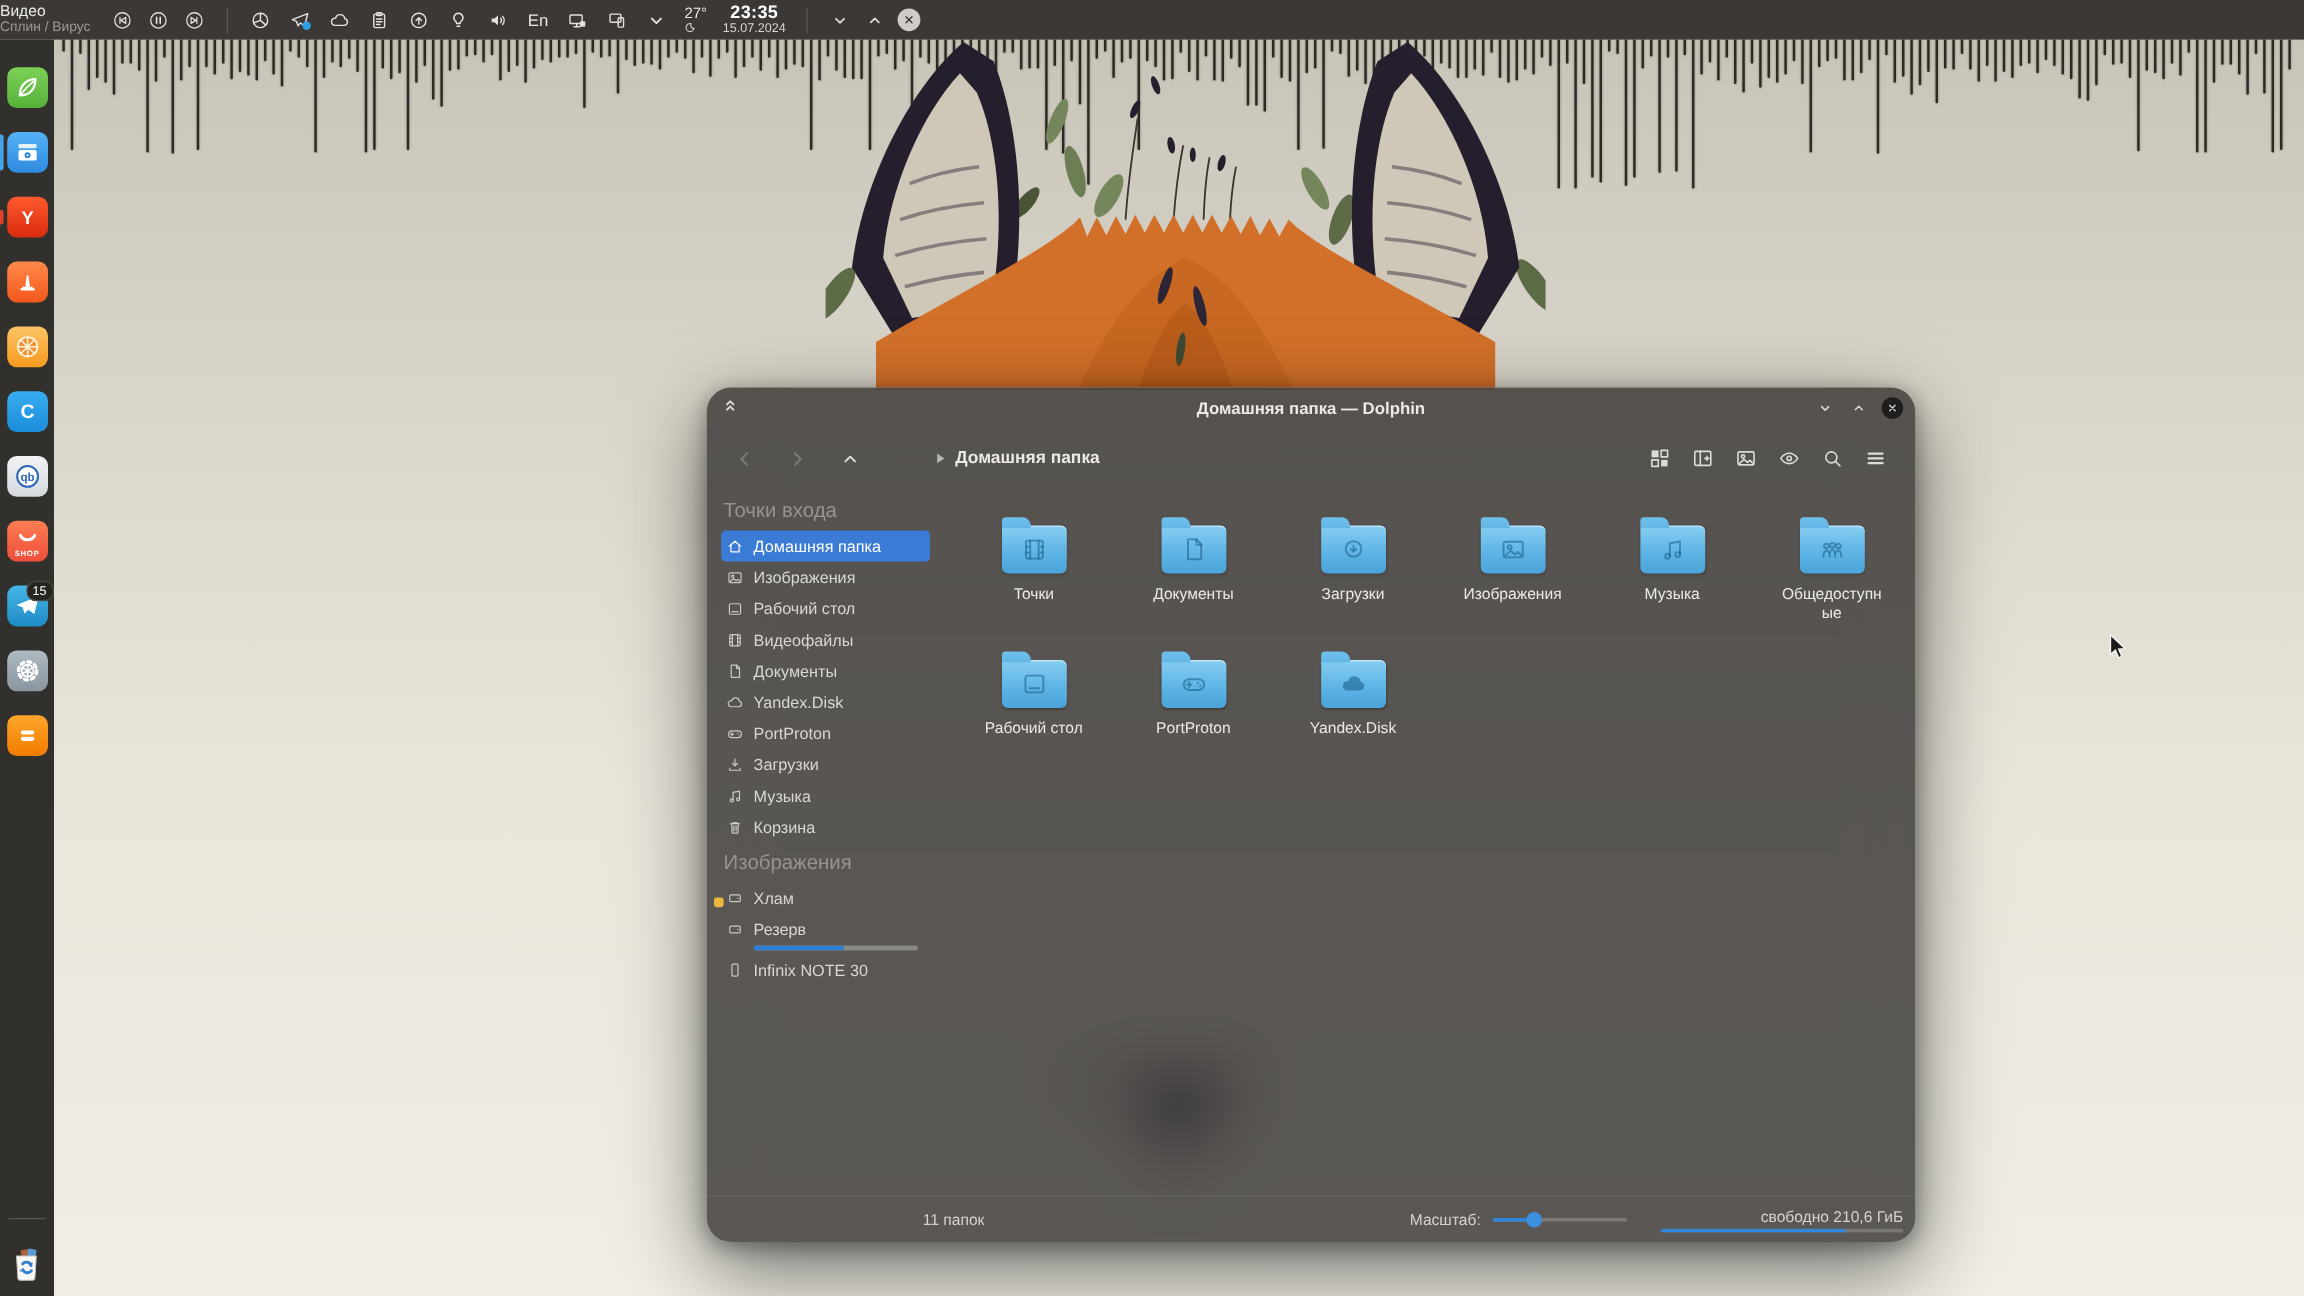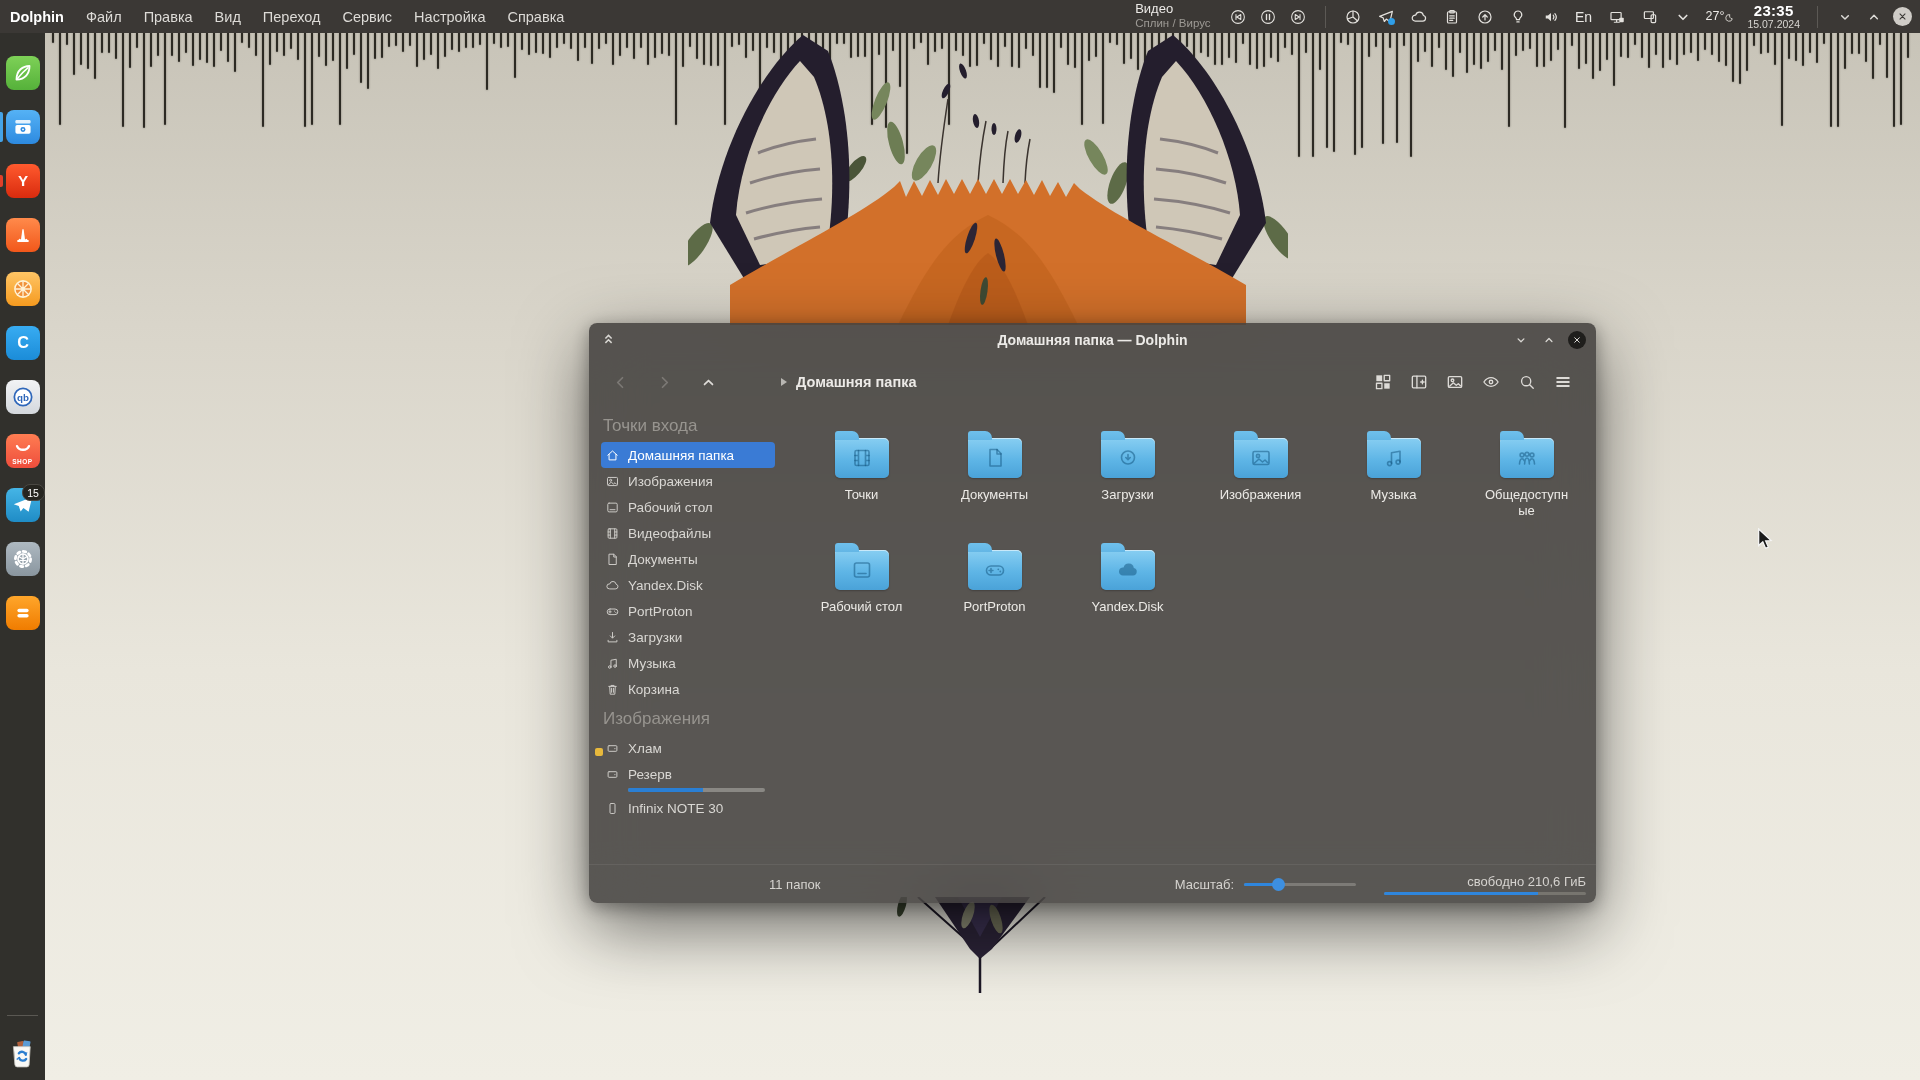--- a/index.html
+++ b/index.html
@@ -13,21 +13,21 @@
   .appname{font-weight:bold;color:#ffffff;}
   .menus .menu-item{color:#dddbd7;cursor:default;}
   .tray{display:flex;align-items:center;gap:13px;padding-right:8px;}
   .media-info{text-align:left;line-height:1.15;margin-right:4px;}
   .media-info .t1{font-size:13px;color:#eceae7;}
   .media-info .t2{font-size:11.5px;color:#9d9a95;}
   .tray-ico{width:20px;height:20px;display:flex;align-items:center;justify-content:center;color:#e4e2de;}
   .tray-ico svg{width:18px;height:18px;}
   .kbd-layout{font-size:14px;color:#e9e7e4;}
   .vdiv{width:1px;height:22px;background:#5c5955;margin:0 4px;}
-  .weather{display:flex;flex-direction:row;align-items:flex-end;line-height:1;font-size:12.5px;color:#eceae7;}
+  .weather{display:flex;flex-direction:column;align-items:flex-start;line-height:1;font-size:12.5px;color:#eceae7;}
   .weather svg{width:10px;height:10px;margin-top:1px;color:#cfccc7;}
   .clock{text-align:center;line-height:1.05;}
   .clock .time{font-size:15px;font-weight:bold;color:#ffffff;letter-spacing:.3px;}
   .clock .date{font-size:10.5px;color:#d8d6d2;}
   .corner-btn{width:20px;height:20px;display:flex;align-items:center;justify-content:center;color:#dddbd7;}
   .corner-btn svg{width:16px;height:16px;}
   .corner-btn.close-circle{width:19px;height:19px;border-radius:50%;background:#cfccc7;color:#3a3835;}
   .corner-btn.close-circle svg{width:11px;height:11px;}
   
   #dock{position:absolute;left:0;top:33px;width:45px;height:1047px;background:#31302c;z-index:15;}
@@ -43,21 +43,21 @@
   .dock-sep{position:absolute;bottom:64px;left:7px;width:31px;height:1px;background:#5a5853;}
   #dock-trash{position:absolute;bottom:10px;left:5px;}
   #dock-trash .tile svg{width:34px;height:34px;}
   
   #fringe{position:absolute;left:52px;top:33px;width:1868px;height:110px;display:flex;align-items:flex-start;gap:5px;z-index:1;}
   #fringe i{display:block;width:2px;background:#17150f;opacity:.88;border-radius:0 0 2px 2px;box-shadow:0 0 2px rgba(30,28,20,.55);}
   #fox,#fox-tip{position:absolute;z-index:2;}
   #fox{left:688px;top:33px;width:600px;height:292px;}
   #fox-tip{left:880px;top:897px;width:200px;height:105px;}
   
-  #window{position:absolute;left:589px;top:323px;width:1007px;height:580px;border-radius:8px;
+  #window{position:absolute;left:589px;top:323px;width:1007px;height:712px;border-radius:20px;
     background:rgba(47,45,43,0.78);backdrop-filter:blur(26px) saturate(1.05);-webkit-backdrop-filter:blur(26px);
     box-shadow:0 24px 70px rgba(0,0,0,.55),0 4px 18px rgba(0,0,0,.35);z-index:5;color:#dddbd7;display:flex;flex-direction:column;}
   .titlebar{height:34px;display:flex;align-items:center;position:relative;flex:0 0 auto;}
   .tb-left{position:absolute;left:12px;color:#d9d7d3;}
   .tb-left svg{width:15px;height:15px;}
   .tb-title{flex:1;text-align:center;font-size:14px;font-weight:bold;color:#eceae7;}
   .tb-btns{position:absolute;right:10px;display:flex;align-items:center;gap:10px;}
   .tb-btn{width:18px;height:18px;display:flex;align-items:center;justify-content:center;color:#d9d7d3;}
   .tb-btn svg{width:14px;height:14px;}
   .tb-btn.close-circle{border-radius:50%;background:#1f1e1c;color:#dcdad6;}
@@ -418,30 +418,20 @@
     <path d="M165 0 L112 50" stroke="#1d1826" stroke-width="2" fill="none"></path>
     <path d="M55 0 L150 0 L112 52 L100 62 L90 52 Z" fill="#2b2337"></path>
     <path d="M78 0 L100 40 L122 0 Z" fill="#3a3050"></path>
     <ellipse cx="88" cy="18" rx="5" ry="14" fill="#8a8a74" transform="rotate(20 88 18)"></ellipse>
     <ellipse cx="116" cy="22" rx="5" ry="15" fill="#6e6e58" transform="rotate(-18 116 22)"></ellipse>
     <ellipse cx="22" cy="8" rx="4" ry="12" fill="#3f4a33" transform="rotate(15 22 8)"></ellipse>
     <path d="M100 60 L100 96" stroke="#1d1826" stroke-width="2.5" fill="none"></path>
   </svg>
 
   <div id="topbar">
-    <div class="menus" id="menubar">
-      <span class="appname">Dolphin</span>
-    <span class="menu-item">Файл</span>
-        <span class="menu-item">Правка</span>
-        <span class="menu-item">Вид</span>
-        <span class="menu-item">Переход</span>
-        <span class="menu-item">Сервис</span>
-        <span class="menu-item">Настройка</span>
-        <span class="menu-item">Справка</span>
-      </div>
     <div class="tray">
       <div class="media-info">
         <div class="t1">Видео</div>
         <div class="t2">Сплин / Вирус</div>
       </div>
       <div id="media-buttons" style="display:flex;align-items:center;gap:10px;">
           <div class="tray-ico">
             <svg viewBox="0 0 24 24" fill="none" stroke="currentColor" stroke-width="1.6" stroke-linecap="round" stroke-linejoin="round">
               <circle cx="12" cy="12" r="8.5" stroke-width="1.4"></circle>
               <path d="M9.3 8.7v6.6M15.7 8.7v6.6L10.5 12z" stroke-width="1.4"></path>

